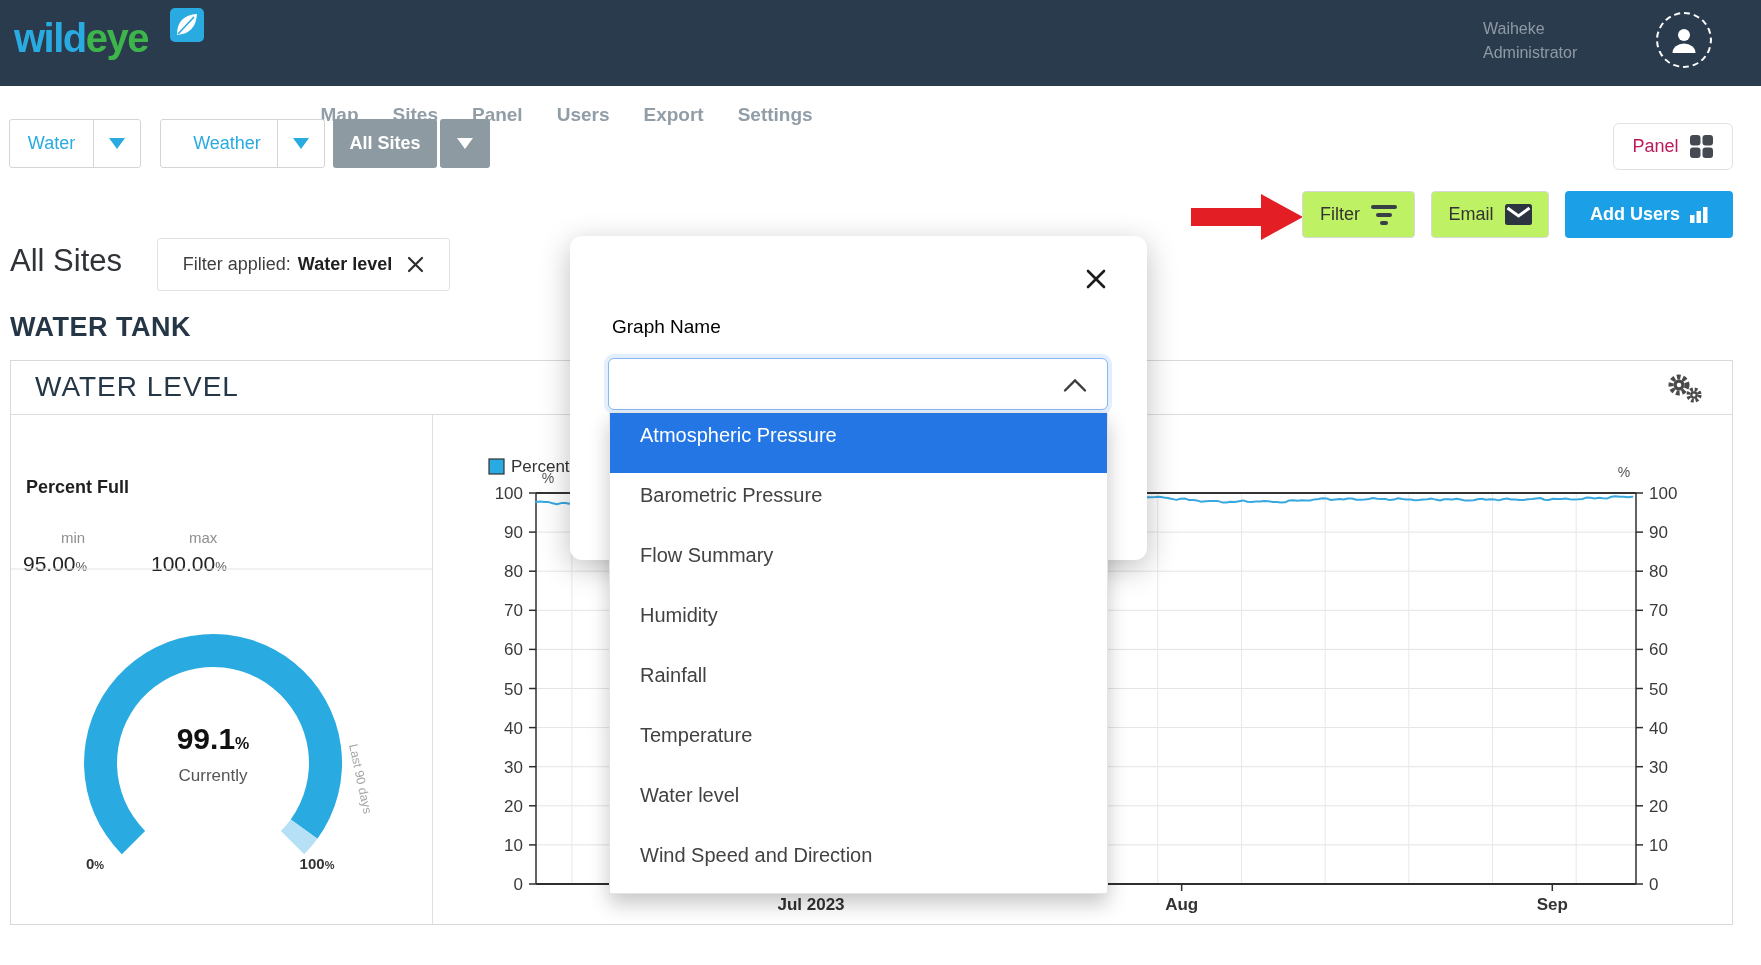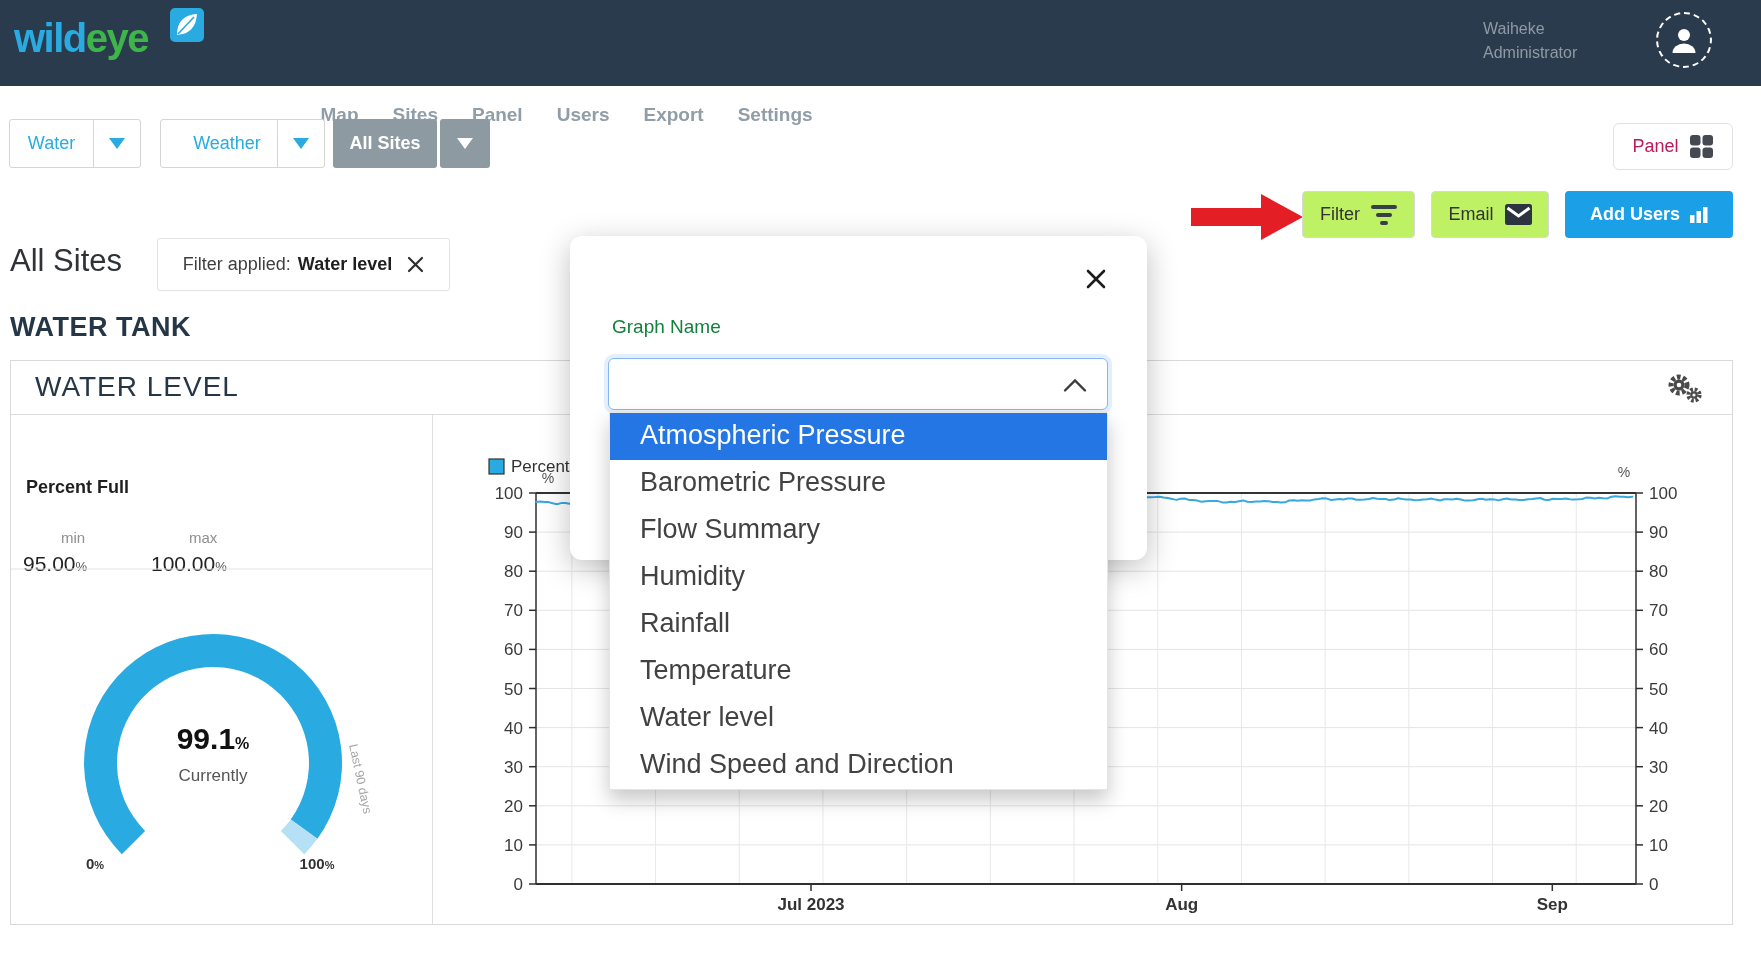--- a/index.html
+++ b/index.html
@@ -51,26 +51,26 @@
   .paneltitle{left:24px;top:0;line-height:52px;font-size:28px;font-weight:300;color:#253746;letter-spacing:1px;}
   .leftcol{left:0;top:54px;width:422px;height:509px;border-right:1px solid #e0e0e0;box-sizing:border-box;}
   .metriclabel{left:15px;top:62px;font-size:18px;font-weight:bold;color:#1f1f1f;}
   .minmax{font-size:15px;color:#8f8f8f;margin-left:36px;}
   .mval{font-size:21px;color:#222;}
   .mval .u{font-size:13px;color:#555;}
   
   .modal{left:570px;top:236px;width:577px;height:324px;background:#fff;border-radius:12px;
          box-shadow:0 8px 30px rgba(0,0,0,.25);z-index:20;}
   .modalclose{left:510px;top:27px;width:32px;height:32px;cursor:pointer;}
-  .modallabel{left:42px;top:80px;font-size:19px;color:#15803d;}
+  .modallabel{left:42px;top:80px;font-size:19px;color:#000000;}
   .selectbox{left:38px;top:122px;width:500px;height:52px;border:1px solid #86b7f0;border-radius:6px;
              box-sizing:border-box;background:#fff;box-shadow:0 0 0 4px rgba(130,180,245,.22);cursor:pointer;}
   .optlist{left:609px;top:412px;width:499px;background:#fff;border:1px solid #e4e4e4;box-sizing:border-box;
            box-shadow:0 10px 20px rgba(0,0,0,.22);z-index:21;border-radius:2px;}
-  .opt{height:47px;line-height:44px;padding-left:30px;font-size:27px;color:#424242;cursor:pointer;}
+  .opt{height:60px;line-height:44px;padding-left:30px;font-size:20px;color:#424242;cursor:pointer;}
   .opt.sel{background:#2376e4;color:#fff;}
 </style>
 </head>
 <body>
 
 <div class="abs navbar">
   <div class="abs logo"><span class="p1">wild</span><span class="p2">eye</span></div>
   <div class="abs leafbox">
     <svg width="34" height="34" viewBox="0 0 34 34">
       <path d="M7 27 C7 13 14 7 27 6 C26 19 20 26 7 27 Z" fill="#fff"></path>

